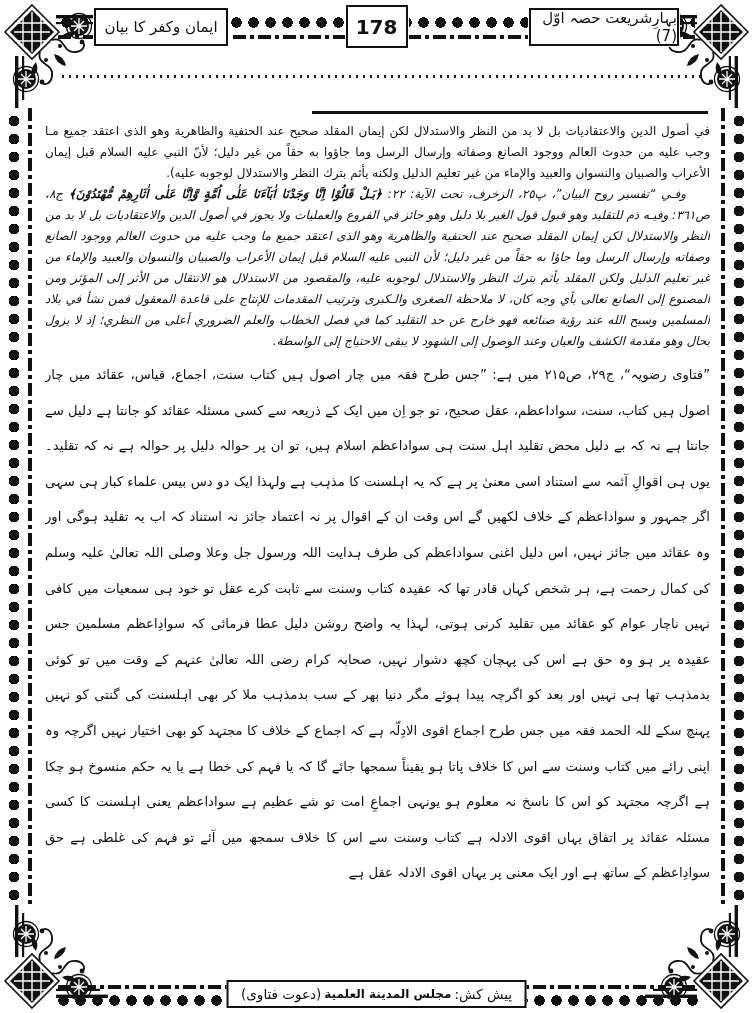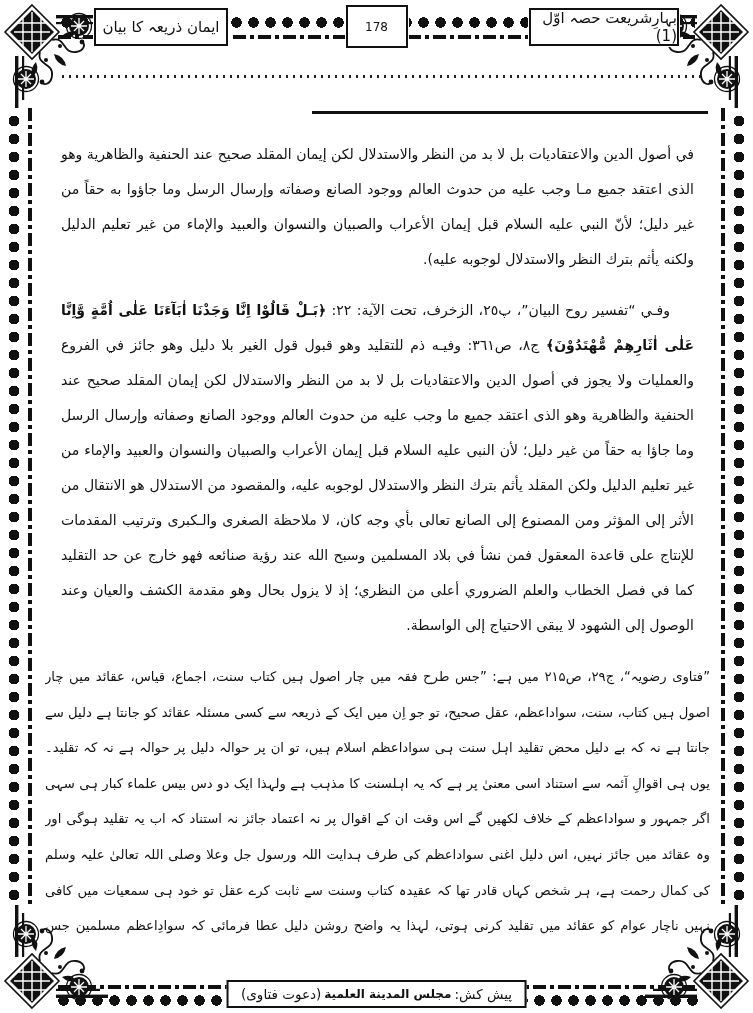--- a/index.html
+++ b/index.html
@@ -36,31 +36,31 @@
   .tl{top:2px;left:2px;}
   .tr{top:2px;right:2px;transform:scaleX(-1);}
   .bl{bottom:2px;left:2px;transform:scaleY(-1);}
   .br{bottom:2px;right:2px;transform:scale(-1,-1);}
   
   .hbox{position:absolute;background:#fff;border:2px solid #111;
     display:flex;align-items:center;justify-content:center;
     z-index:4;box-shadow:0 0 0 1px #fff;}
   .hbox-right{top:8px;right:74px;width:146px;height:34px;font-size:15px;}
   .hbox-center{top:5px;left:50%;transform:translateX(-50%);width:58px;height:39px;
-    font-size:12px;font-weight:normal;font-family:"DejaVu Sans",sans-serif;}
+    font-size:20px;font-weight:bold;font-family:"DejaVu Sans",sans-serif;}
   .hbox-left{top:8px;left:94px;width:130px;height:34px;font-size:15px;}
   
   .dotted-sep{position:absolute;top:75px;left:62px;right:52px;height:3px;
     background-image:repeating-linear-gradient(90deg,#222 0 2.2px,transparent 2.2px 7px);}
   
   .footnote-rule{position:absolute;top:111px;right:45px;width:396px;height:2.5px;background:#111;}
   .content{position:absolute;top:121px;left:45px;right:43px;height:826px;
     overflow:hidden;direction:rtl;text-align:justify;}
-  .arabic{font-size:14px;line-height:35px;margin:16px;}
-  .arabic.indented{text-indent:24px;}
+  .arabic{font-size:12px;line-height:21px;margin:0;}
+  .arabic.indented{text-indent:24px;font-style:italic;}
   .quran{font-weight:bold;}
   .urdu{font-size:13.2px;line-height:35.6px;margin:5px 0 0 0;}
   
   .footer-box{position:absolute;bottom:5px;left:50%;transform:translateX(-50%);
     background:#fff;border:2px solid #111;padding:4px 13px;white-space:nowrap;
     z-index:4;font-size:13.5px;display:flex;align-items:center;gap:3px;}
   .footer-org{font-weight:bold;font-size:12px;}
 </style>
 </head>
 <body>
@@ -120,27 +120,27 @@
       <use href="#corner-orn"></use>
     </svg>
   <svg class="corner bl" viewBox="0 0 106 106">
       <use href="#corner-orn"></use>
     </svg>
   <svg class="corner br" viewBox="0 0 106 106">
       <use href="#corner-orn"></use>
     </svg>
 
   <div class="hbox hbox-right">
-    <span>بہارِشریعت حصہ اوّل (1)</span>
+    <span>بہارِشریعت حصہ اوّل (7)</span>
   </div>
   <div class="hbox hbox-center">
     <span>178</span>
   </div>
   <div class="hbox hbox-left">
-    <span>ایمان ذریعہ کا بیان</span>
+    <span>ایمان وکفر کا بیان</span>
   </div>
 
   <div class="dotted-sep"></div>
 
   <div class="footnote-rule"></div>
 
   <div class="content">
     <p class="arabic">في أصول الدين والاعتقاديات بل لا بد من النظر والاستدلال لكن إيمان المقلد صحيح عند الحنفية والظاهرية وهو الذى اعتقد جميع مـا وجب عليه من حدوث العالم ووجود الصانع وصفاته وإرسال الرسل وما جاؤوا به حقاً من غير دليل؛ لأنّ النبي عليه السلام قبل إيمان الأعراب والصبيان والنسوان والعبيد والإماء من غير تعليم الدليل ولكنه يأثم بترك النظر والاستدلال لوجوبه عليه).</p>
     <p class="arabic indented"><span>وفـي “تفسير روح البيان”، پ٢٥، الزخرف، تحت الآية: ٢٢: </span><span class="quran">﴿بَـلْ قَالُوْا اِنَّا وَجَدْنَا اٰبَآءَنَا عَلٰى اُمَّةٍ وَّاِنَّا عَلٰى اٰثَارِهِمْ مُّهْتَدُوْنَ﴾</span><span> ج٨، ص٣٦١: وفيـه ذم للتقليد وهو قبول قول الغير بلا دليل وهو جائز في الفروع والعمليات ولا يجوز في أصول الدين والاعتقاديات بل لا بد من النظر والاستدلال لكن إيمان المقلد صحيح عند الحنفية والظاهرية وهو الذى اعتقد جميع ما وجب عليه من حدوث العالم ووجود الصانع وصفاته وإرسال الرسل وما جاؤا به حقاً من غير دليل؛ لأن النبى عليه السلام قبل إيمان الأعراب والصبيان والنسوان والعبيد والإماء من غير تعليم الدليل ولكن المقلد يأثم بترك النظر والاستدلال لوجوبه عليه، والمقصود من الاستدلال هو الانتقال من الأثر إلى المؤثر ومن المصنوع إلى الصانع تعالى بأي وجه كان، لا ملاحظة الصغرى والـكبرى وترتيب المقدمات للإنتاج على قاعدة المعقول فمن نشأ في بلاد المسلمين وسبح الله عند رؤية صنائعه فهو خارج عن حد التقليد كما في فصل الخطاب والعلم الضروري أعلى من النظري؛ إذ لا يزول بحال وهو مقدمة الكشف والعيان وعند الوصول إلى الشهود لا يبقى الاحتياج إلى الواسطة.</span></p>
     <p class="urdu">”فتاوی رضویہ“، ج۲۹، ص۲۱۵ میں ہے: ”جس طرح فقہ میں چار اصول ہیں کتاب سنت، اجماع، قیاس، عقائد میں چار اصول ہیں کتاب، سنت، سواداعظم، عقل صحیح، تو جو اِن میں ایک کے ذریعہ سے کسی مسئلہ عقائد کو جانتا ہے دلیل سے جانتا ہے نہ کہ بے دلیل محض تقلید اہل سنت ہی سواداعظم اسلام ہیں، تو ان پر حوالہ دلیل پر حوالہ ہے نہ کہ تقلید۔ یوں ہی اقوالِ آئمہ سے استناد اسی معنیٰ پر ہے کہ یہ اہلسنت کا مذہب ہے ولہذا ایک دو دس بیس علماء کبار ہی سہی اگر جمہور و سواداعظم کے خلاف لکھیں گے اس وقت ان کے اقوال پر نہ اعتماد جائز نہ استناد کہ اب یہ تقلید ہوگی اور وہ عقائد میں جائز نہیں، اس دلیل اغنی سواداعظم کی طرف ہدایت اللہ ورسول جل وعلا وصلی اللہ تعالیٰ علیہ وسلم کی کمال رحمت ہے، ہر شخص کہاں قادر تھا کہ عقیدہ کتاب وسنت سے ثابت کرے عقل تو خود ہی سمعیات میں کافی نہیں ناچار عوام کو عقائد میں تقلید کرنی ہوتی، لہذا یہ واضح روشن دلیل عطا فرمائی کہ سوادِاعظم مسلمین جس عقیدہ پر ہو وہ حق ہے اس کی پہچان کچھ دشوار نہیں، صحابہ کرام رضی اللہ تعالیٰ عنہم کے وقت میں تو کوئی بدمذہب تھا ہی نہیں اور بعد کو اگرچہ پیدا ہوئے مگر دنیا بھر کے سب بدمذہب ملا کر بھی اہلسنت کی گنتی کو نہیں پہنچ سکے للہ الحمد فقہ میں جس طرح اجماع اقوی الادِلّہ ہے کہ اجماع کے خلاف کا مجتہد کو بھی اختیار نہیں اگرچہ وہ اپنی رائے میں کتاب وسنت سے اس کا خلاف پاتا ہو یقیناً سمجھا جائے گا کہ یا فہم کی خطا ہے یا یہ حکم منسوخ ہو چکا ہے اگرچہ مجتہد کو اس کا ناسخ نہ معلوم ہو یونہی اجماعِ امت تو شے عظیم ہے سواداعظم یعنی اہلسنت کا کسی مسئلہ عقائد پر اتفاق یہاں اقوی الادلہ ہے کتاب وسنت سے اس کا خلاف سمجھ میں آئے تو فہم کی غلطی ہے حق سوادِاعظم کے ساتھ ہے اور ایک معنی پر یہاں اقوی الادلہ عقل ہے</p>

